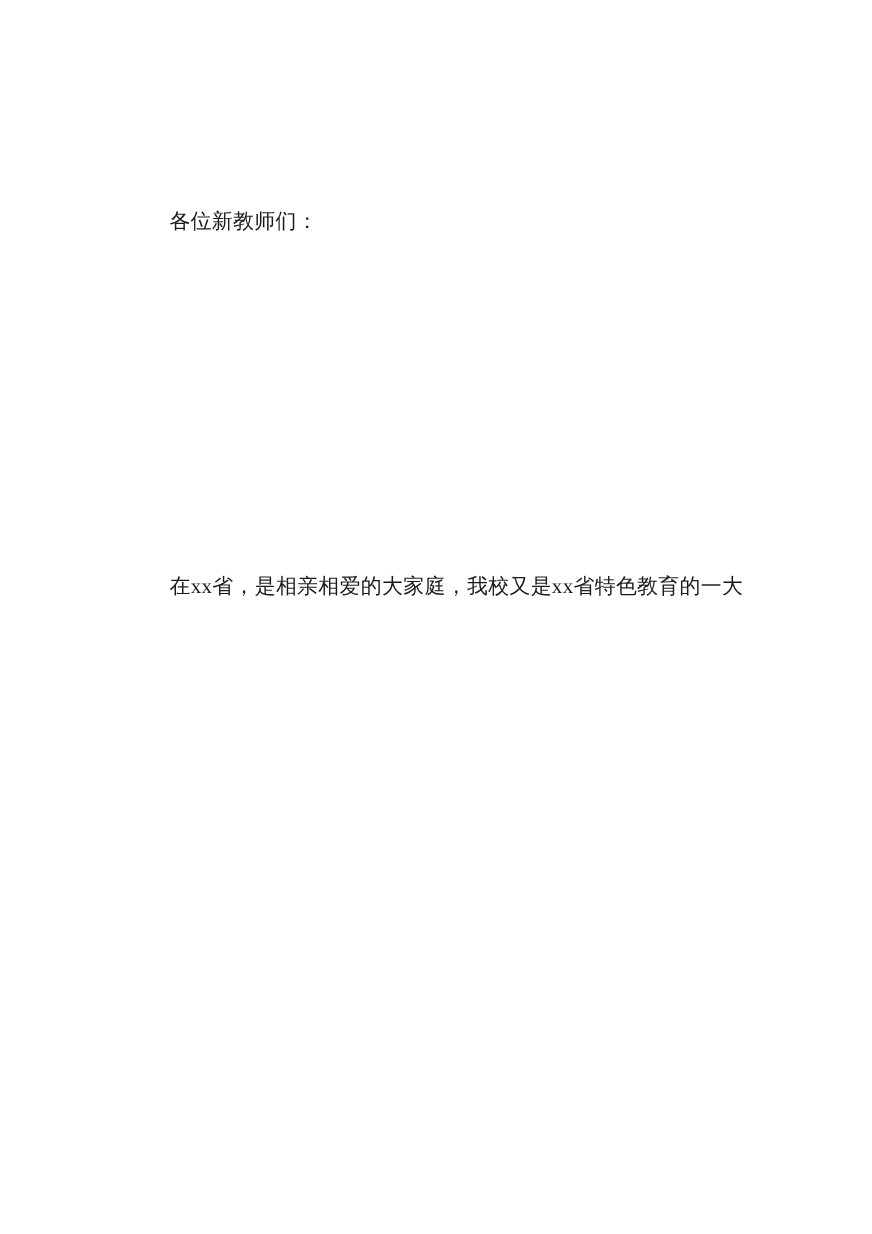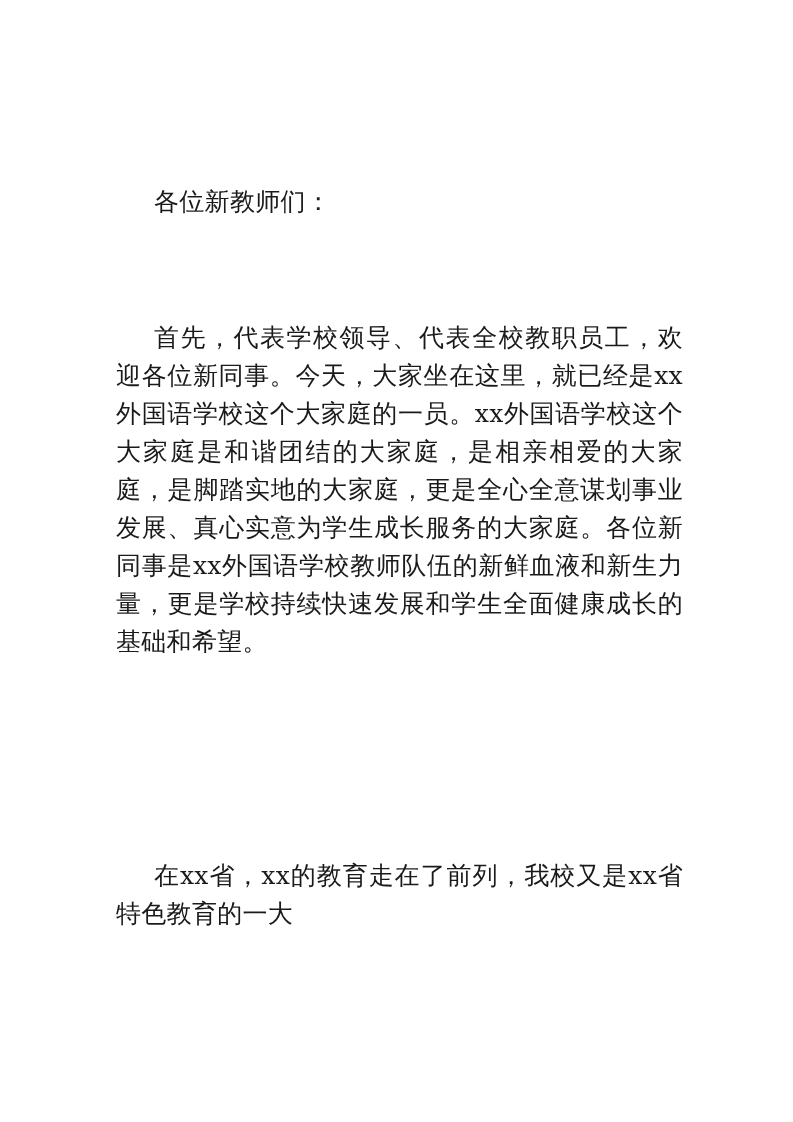--- a/index.html
+++ b/index.html
@@ -16,38 +16,38 @@
       color: #1a1a1a;
     }
     .page {
       position: absolute;
       left: 116px;
       top: 183px;
       width: 567px;
     }
     .para {
       margin: 0;
-      font-size: 25px;
+      font-size: 19px;
       line-height: 38px;
       text-indent: 38px;
       text-align: justify;
       text-justify: inter-character;
       letter-spacing: 0.3px;
       word-break: break-all;
+      font-family: Liberation Serif, serif;
     }
     .gap {
       height: 49px;
     }
   </style>
 </head>
 <body>
 
 <div class="page">
   <p class="para">各位新教师们：</p>
   <div class="gap"></div>
   <div class="gap"></div>
-  <p class="para">首先，代表学校领导、代表全校教职员工，欢迎各位新同事。今天，大家坐在这里，就已经是xx外国语学校这个大家庭的一员。xx外国语学校这个大家庭是和谐团结的大家庭，是相亲相爱的大家庭，是脚踏实地的大家庭，更是全心全意谋划事业发展、真心实意为学生成长服务的大家庭。各位新同事是xx外国语学校教师队伍的新鲜血液和新生力量，更是学校持续快速发展和学生全面健康成长的基础和希望。</p>
   <div class="gap"></div>
   <div class="gap"></div>
   <div class="gap"></div>
   <div class="gap"></div>
-  <p class="para">在xx省，xx的教育走在了前列，我校又是xx省特色教育的一大</p>
+  <p class="para">在xx省，是相亲相爱的大家庭，我校又是xx省特色教育的一大</p>
 </div>
 
 </body></html>

